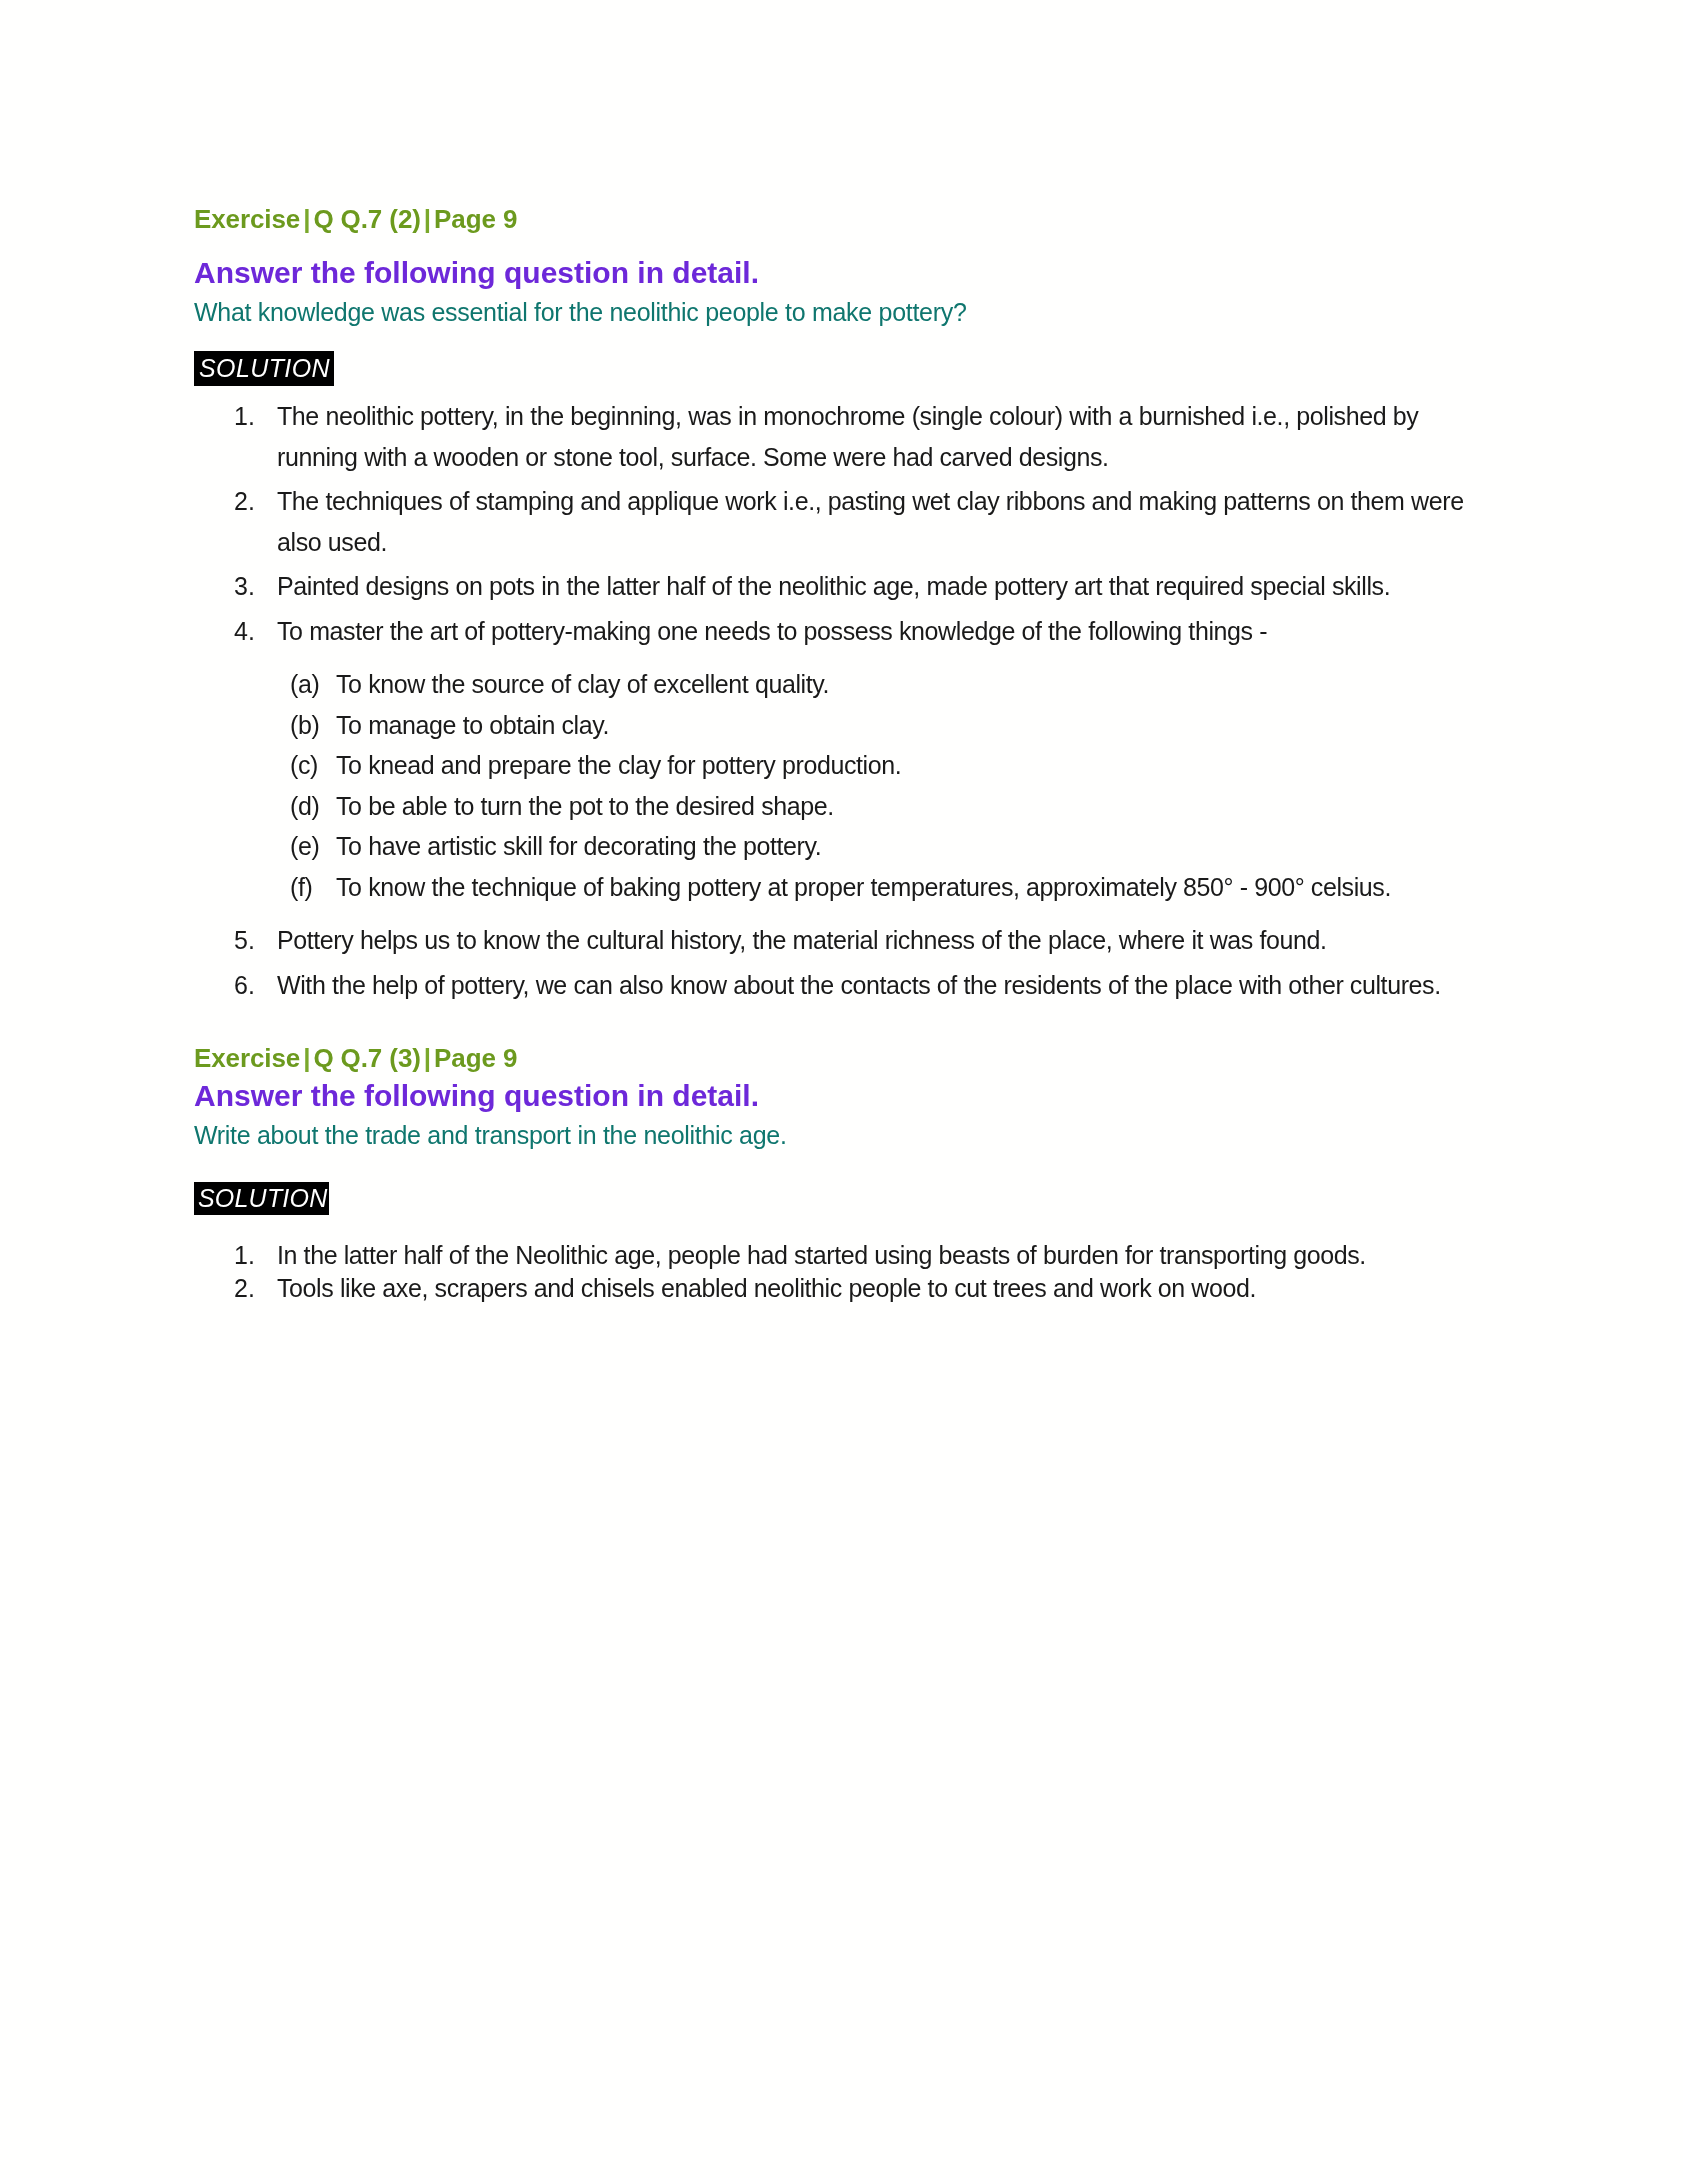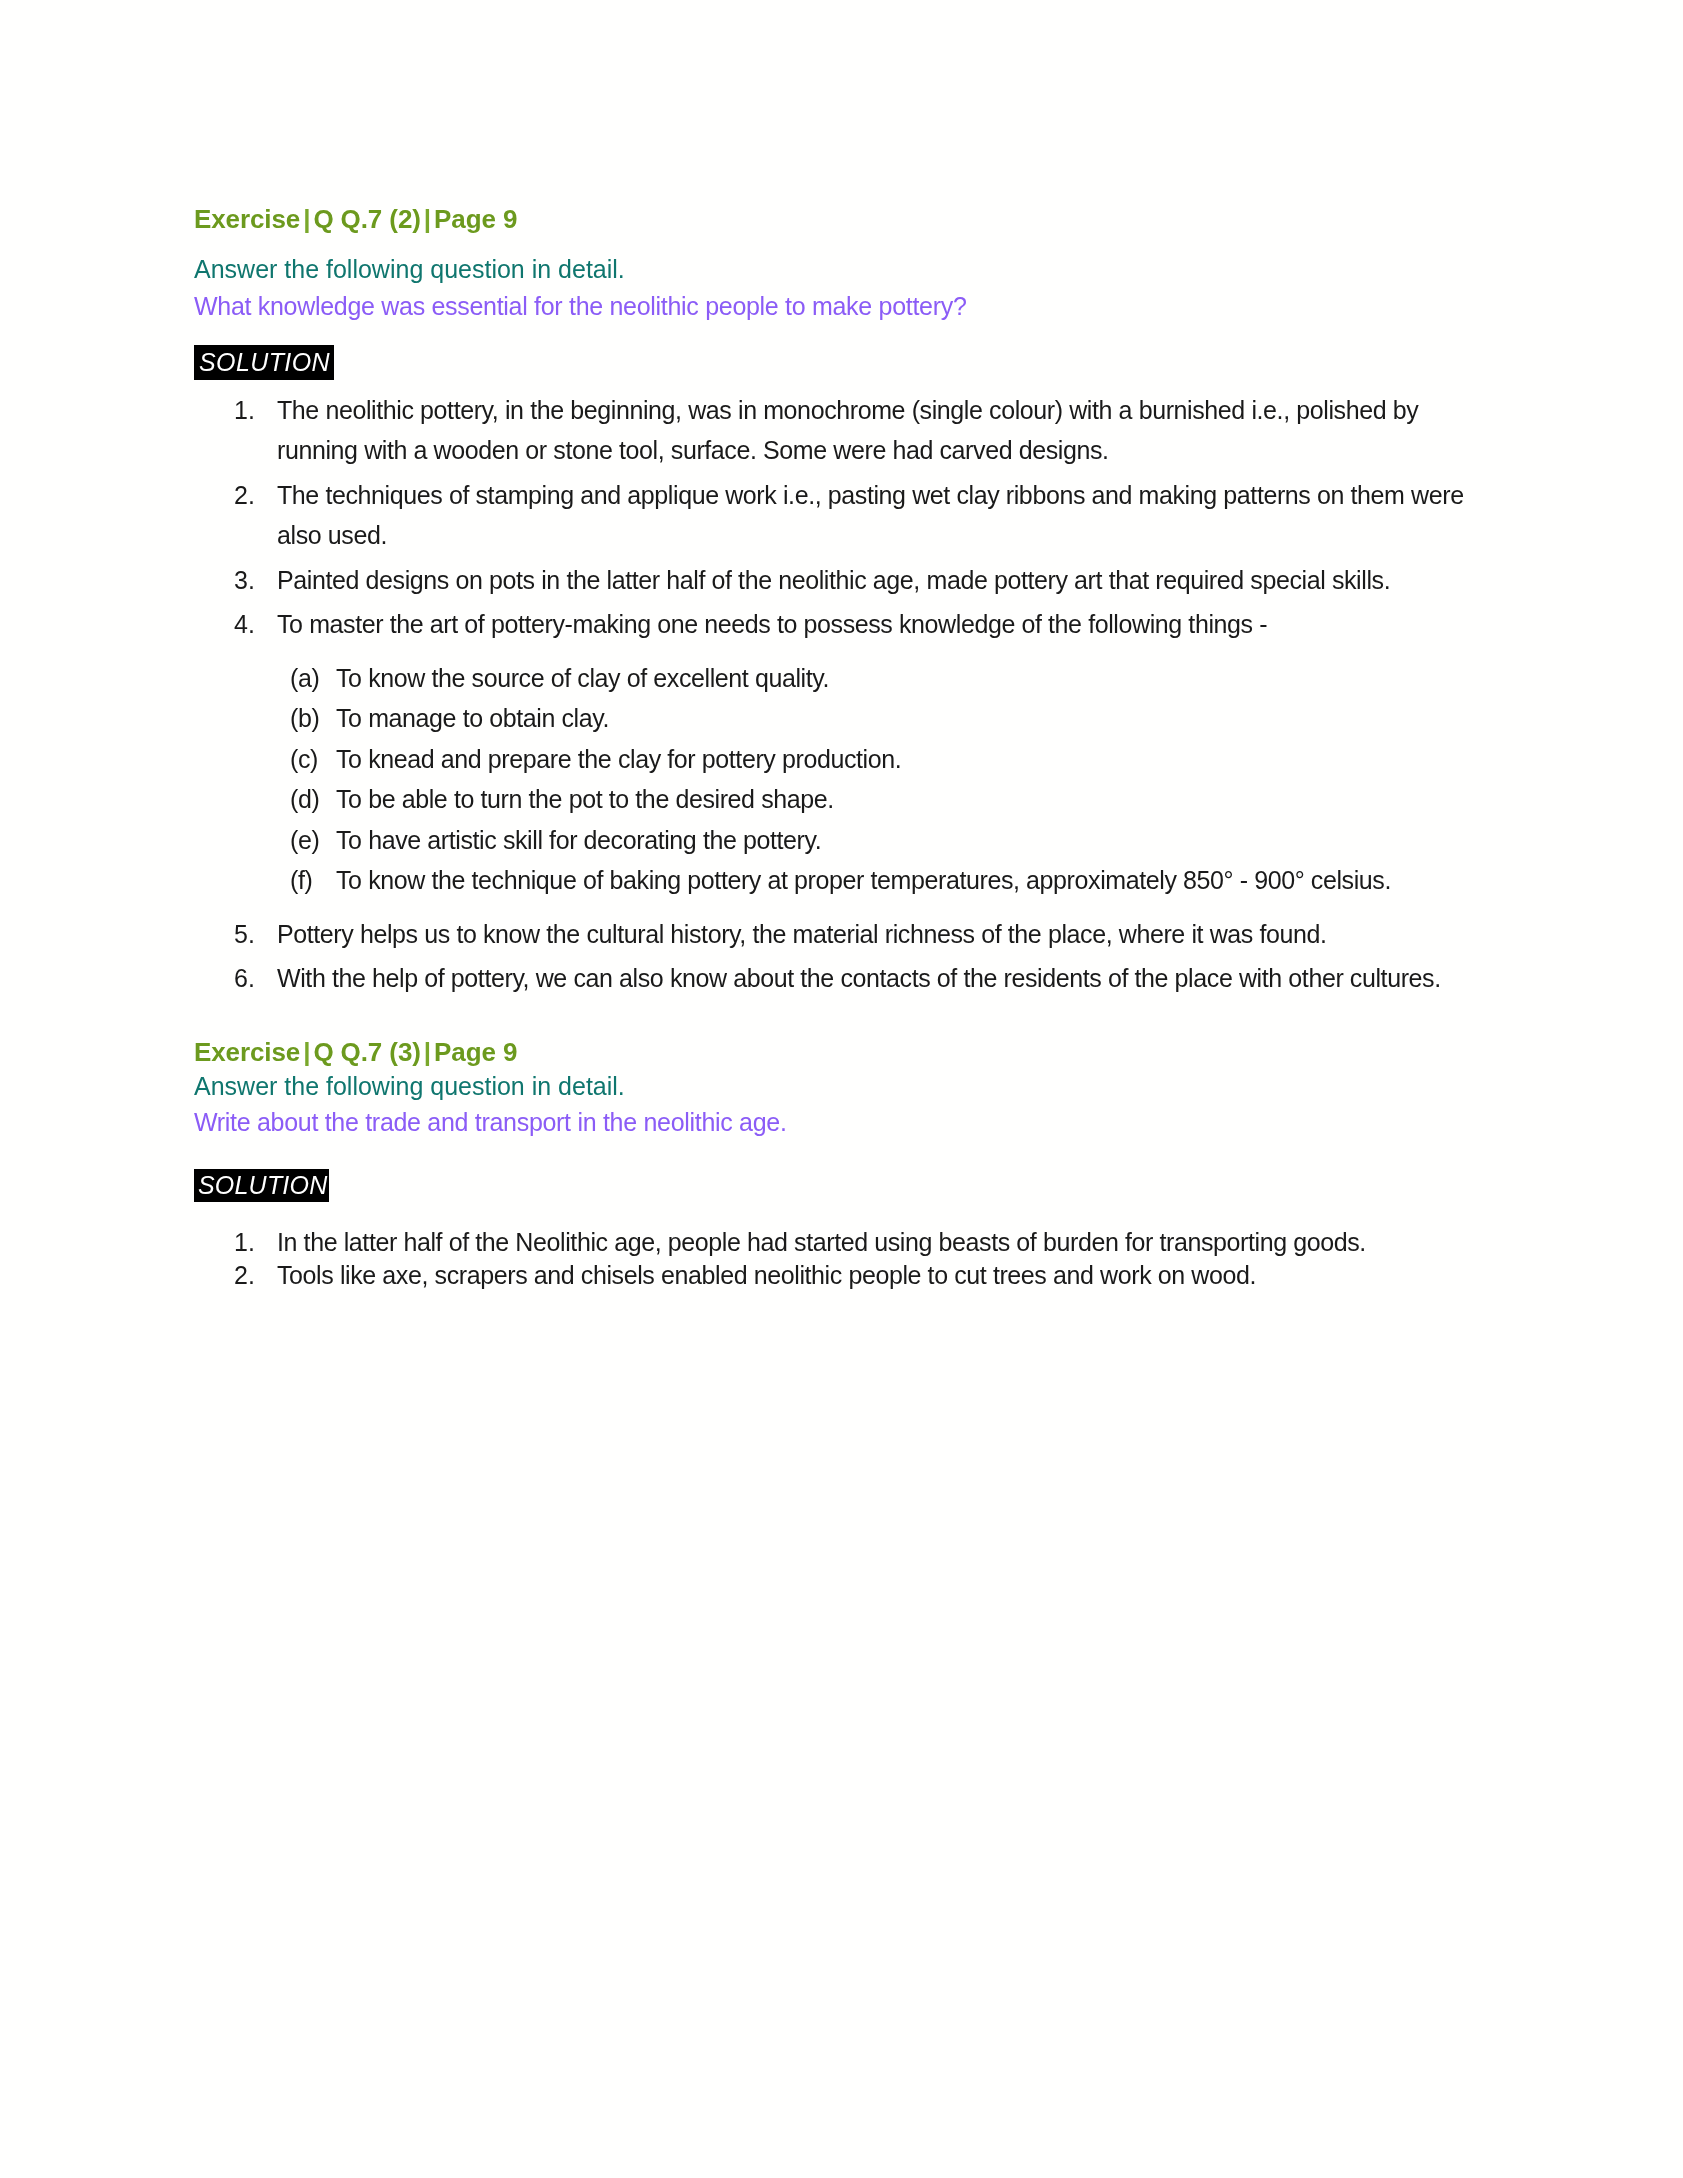--- a/index.html
+++ b/index.html
@@ -40,30 +40,30 @@
     line-height: 1.2;
   }
   .exercise-heading .sep {
     color: #7aa82b;
     font-weight: bold;
     padding: 0 3px;
   }
 
   
   .instruction {
+    font-size: 30px;
+    font-weight: bold;
+    color: #6d28d9;
+    margin: 0 0 4px 0;
+    line-height: 1.3;
+  }
+  .question {
     font-size: 25px;
     font-weight: normal;
     color: #0f766e;
-    margin: 0 0 4px 0;
-    line-height: 1.3;
-  }
-  .question {
-    font-size: 25px;
-    font-weight: normal;
-    color: #8b5cf6;
     margin: 0 0 22px 0;
     line-height: 1.32;
     letter-spacing: -0.3px;
   }
 
   
   .solution-badge {
     display: inline-block;
     background: #000000;
     color: #ffffff;

